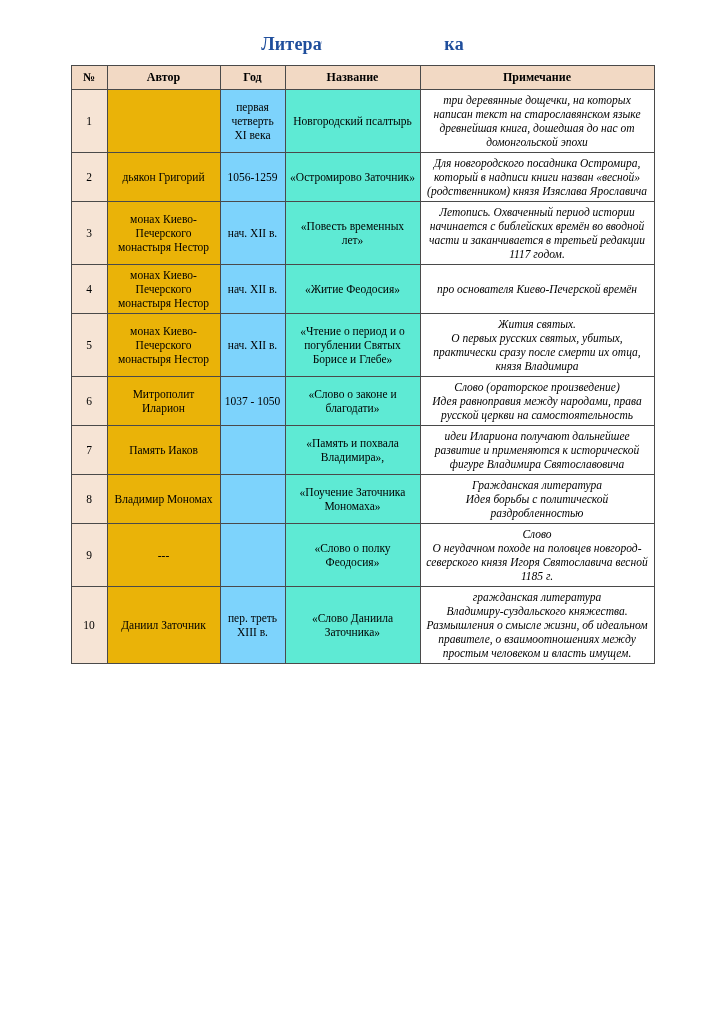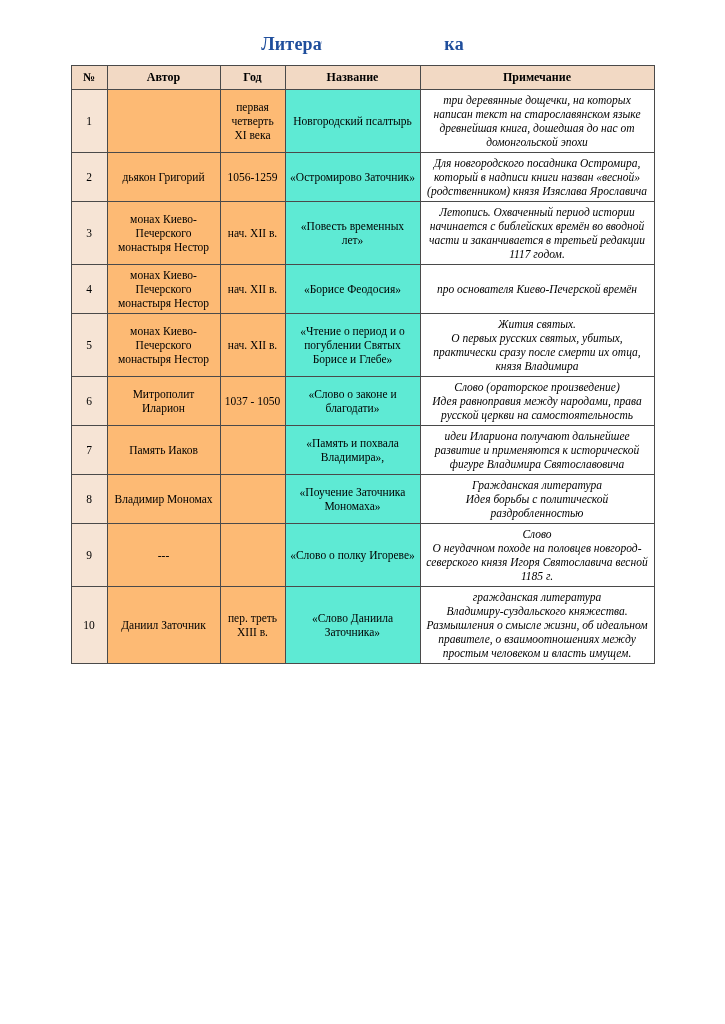--- a/index.html
+++ b/index.html
@@ -61,22 +61,22 @@
     font-size: 12px;
     padding: 4px 3px;
   }
   col.c-num { width: 36px; }
   col.c-author { width: 113px; }
   col.c-year { width: 65px; }
   col.c-name { width: 135px; }
   col.c-note { width: 234px; }
 
   td.cell-num { background: #f6e4d5; }
-  td.cell-author { background: #fdba74; }
-  td.cell-year { background: #fdba74; }
+  td.cell-author { background: #eab308; }
+  td.cell-year { background: #7dd3fc; }
   td.cell-name { background: #5eead4; }
   td.cell-note { background: #ffffff; font-style: italic; }
   .nowrap-pre {
     white-space: pre-line;
   }
 </style>
 </head>
 <body>
 
 <div class="page">
@@ -121,21 +121,21 @@
         <td class="cell-num">3</td>
         <td class="cell-author">монах Киево-Печерского монастыря Нестор</td>
         <td class="cell-year">нач. XII в.</td>
         <td class="cell-name">«Повесть временных лет»</td>
         <td class="cell-note nowrap-pre">Летопись. Охваченный период истории начинается с библейских времён во вводной части и заканчивается в третьей редакции 1117 годом.</td>
       </tr>
       <tr>
         <td class="cell-num">4</td>
         <td class="cell-author">монах Киево-Печерского монастыря Нестор</td>
         <td class="cell-year">нач. XII в.</td>
-        <td class="cell-name">«Борисе Феодосия»</td>
+        <td class="cell-name">«Житие Феодосия»</td>
         <td class="cell-note nowrap-pre">про основателя Киево-Печерской времён</td>
       </tr>
       <tr>
         <td class="cell-num">5</td>
         <td class="cell-author">монах Киево-Печерского монастыря Нестор</td>
         <td class="cell-year">нач. XII в.</td>
         <td class="cell-name">«Чтение о период и о погублении Святых Борисе и Глебе»</td>
         <td class="cell-note nowrap-pre">Жития святых.
 О первых русских святых, убитых, практически сразу после смерти их отца, князя Владимира</td>
       </tr>
@@ -159,21 +159,21 @@
         <td class="cell-author">Владимир Мономах</td>
         <td class="cell-year"></td>
         <td class="cell-name">«Поучение Заточника Мономаха»</td>
         <td class="cell-note nowrap-pre">Гражданская литература
 Идея борьбы с политической раздробленностью</td>
       </tr>
       <tr>
         <td class="cell-num">9</td>
         <td class="cell-author">---</td>
         <td class="cell-year"></td>
-        <td class="cell-name">«Слово о полку Игореве»</td>
+        <td class="cell-name">«Слово о полку Феодосия»</td>
         <td class="cell-note nowrap-pre">Слово
 О неудачном походе на половцев новгород-северского князя Игоря Святославича весной 1185 г.</td>
       </tr>
       <tr>
         <td class="cell-num">10</td>
         <td class="cell-author">Даниил Заточник</td>
         <td class="cell-year">пер. треть XIII в.</td>
         <td class="cell-name">«Слово Даниила Заточника»</td>
         <td class="cell-note nowrap-pre">гражданская литература
 Владимиру-суздальского княжества.

